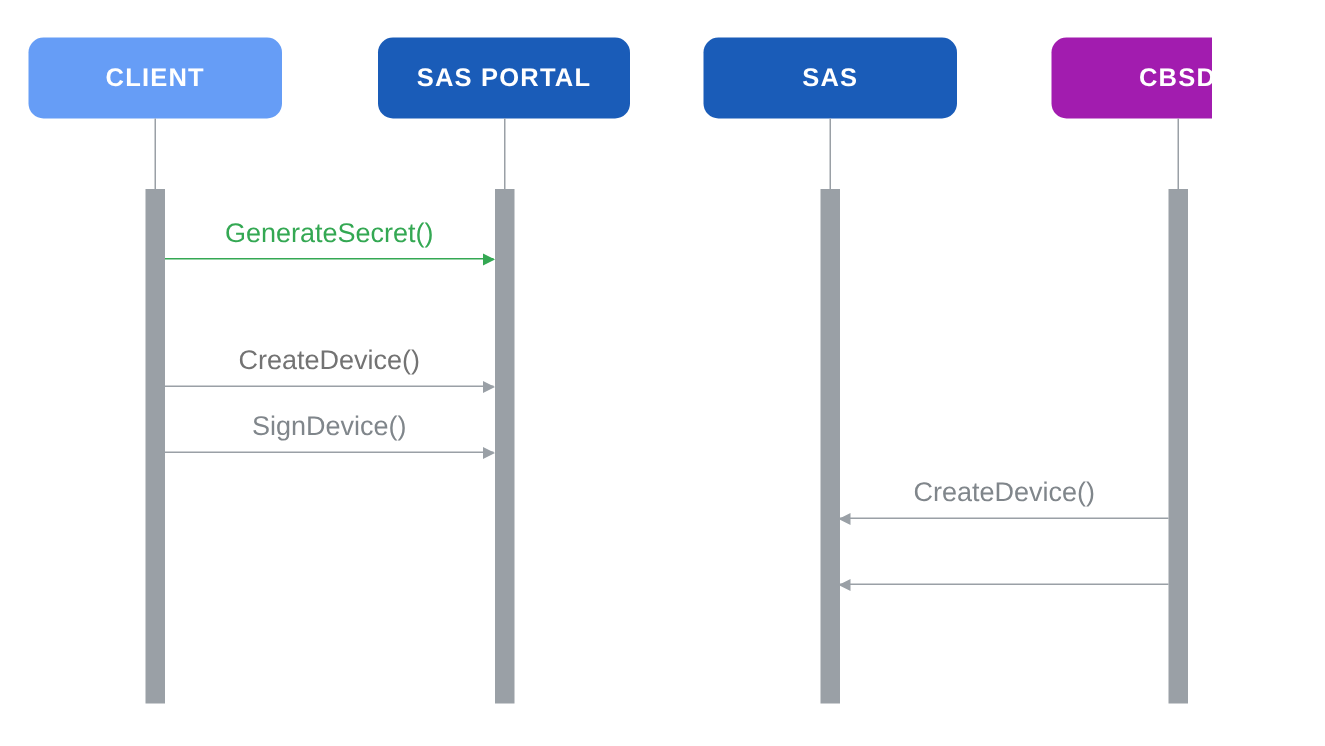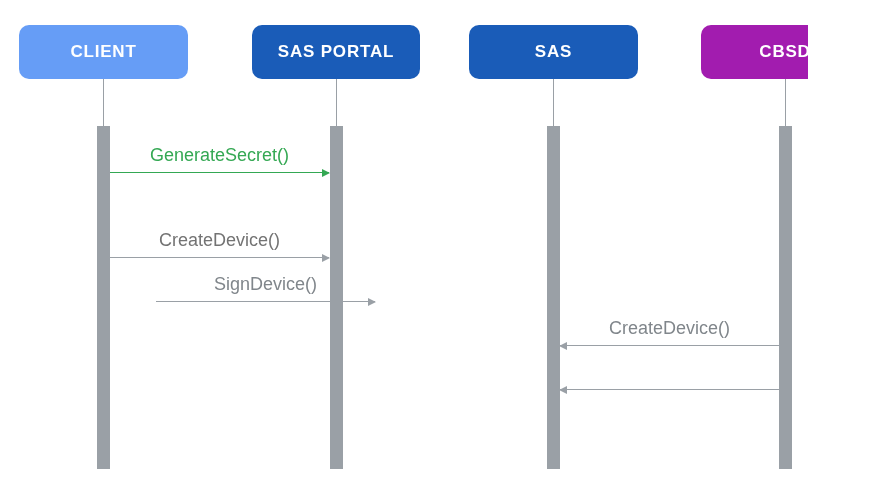--- a/index.html
+++ b/index.html
@@ -143,21 +143,21 @@
     <div class="msg-arrow"></div>
   </div>
 
 
   <div class="msg msg-3 dir-right" style="color: rgb(154, 160, 166);">
     <div class="msg-label" style="color: #737373; margin-top: 40px;">CreateDevice()</div>
     <div class="msg-line"></div>
     <div class="msg-arrow"></div>
   </div>
 
-  <div class="msg msg-4 dir-right" style="color: rgb(154, 160, 166); margin-left: 46px;">
+  <div class="msg msg-4 dir-right" style="color: rgb(154, 160, 166);">
     <div class="msg-label" style="color: rgb(128, 134, 139);">SignDevice()</div>
     <div class="msg-line"></div>
     <div class="msg-arrow"></div>
   </div>
 
   <div class="msg msg-5 dir-left" style="color: rgb(154, 160, 166);">
     <div class="msg-label" style="color: rgb(128, 134, 139);">CreateDevice()</div>
     <div class="msg-line"></div>
     <div class="msg-arrow"></div>
   </div>

